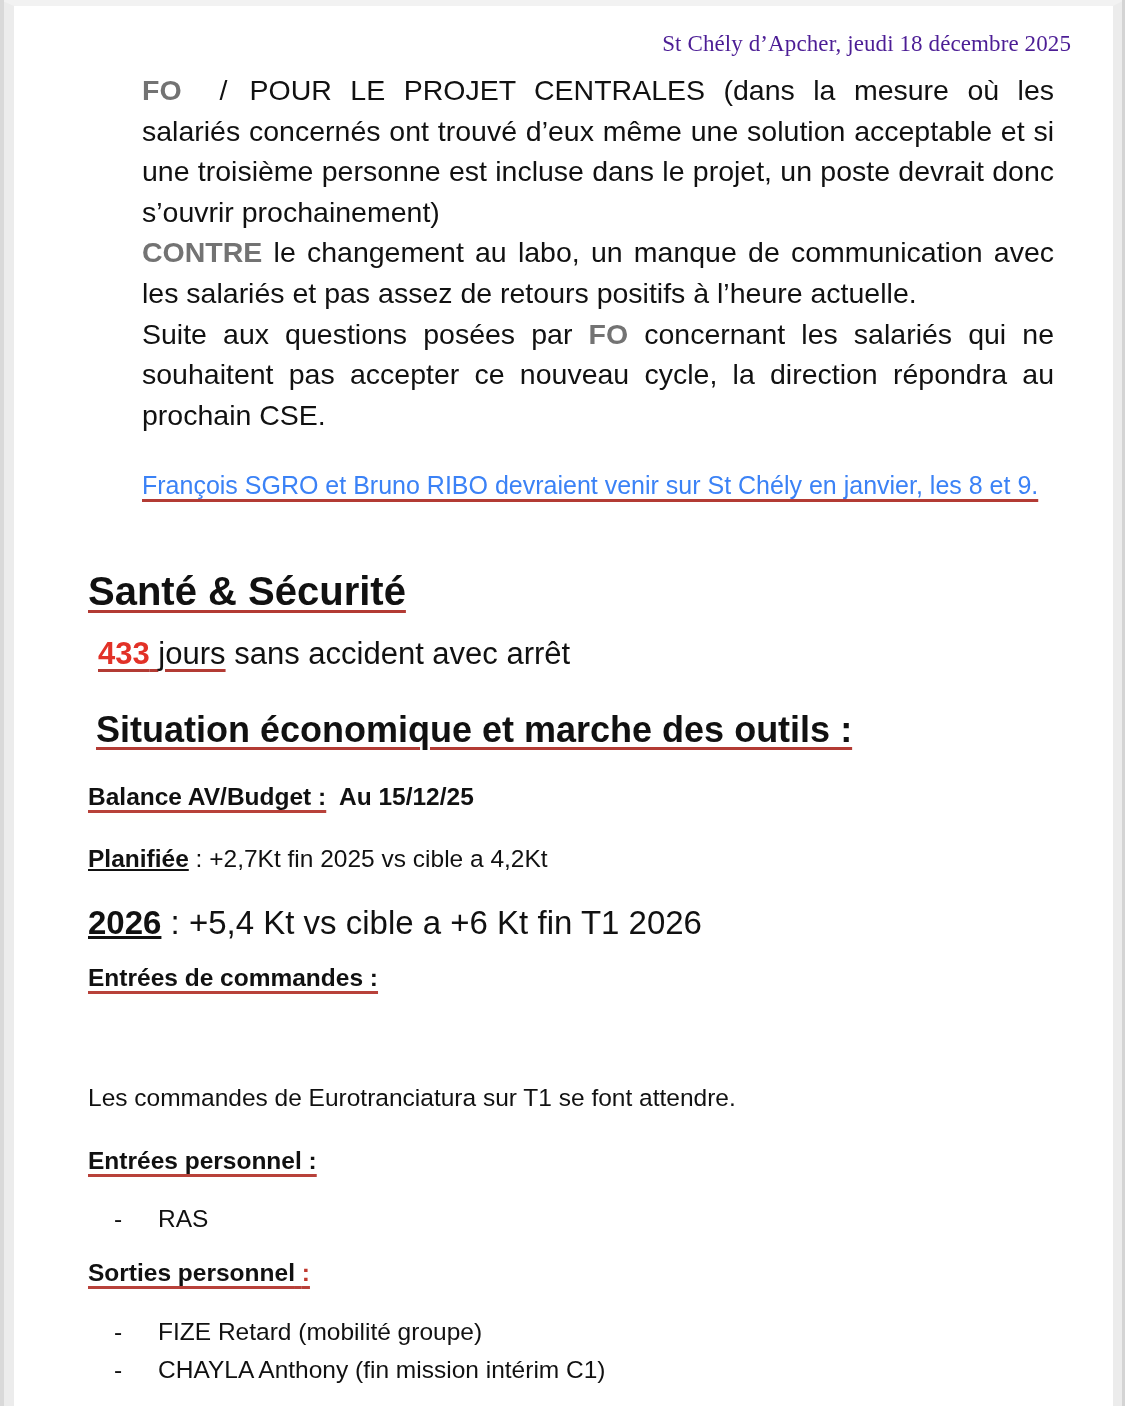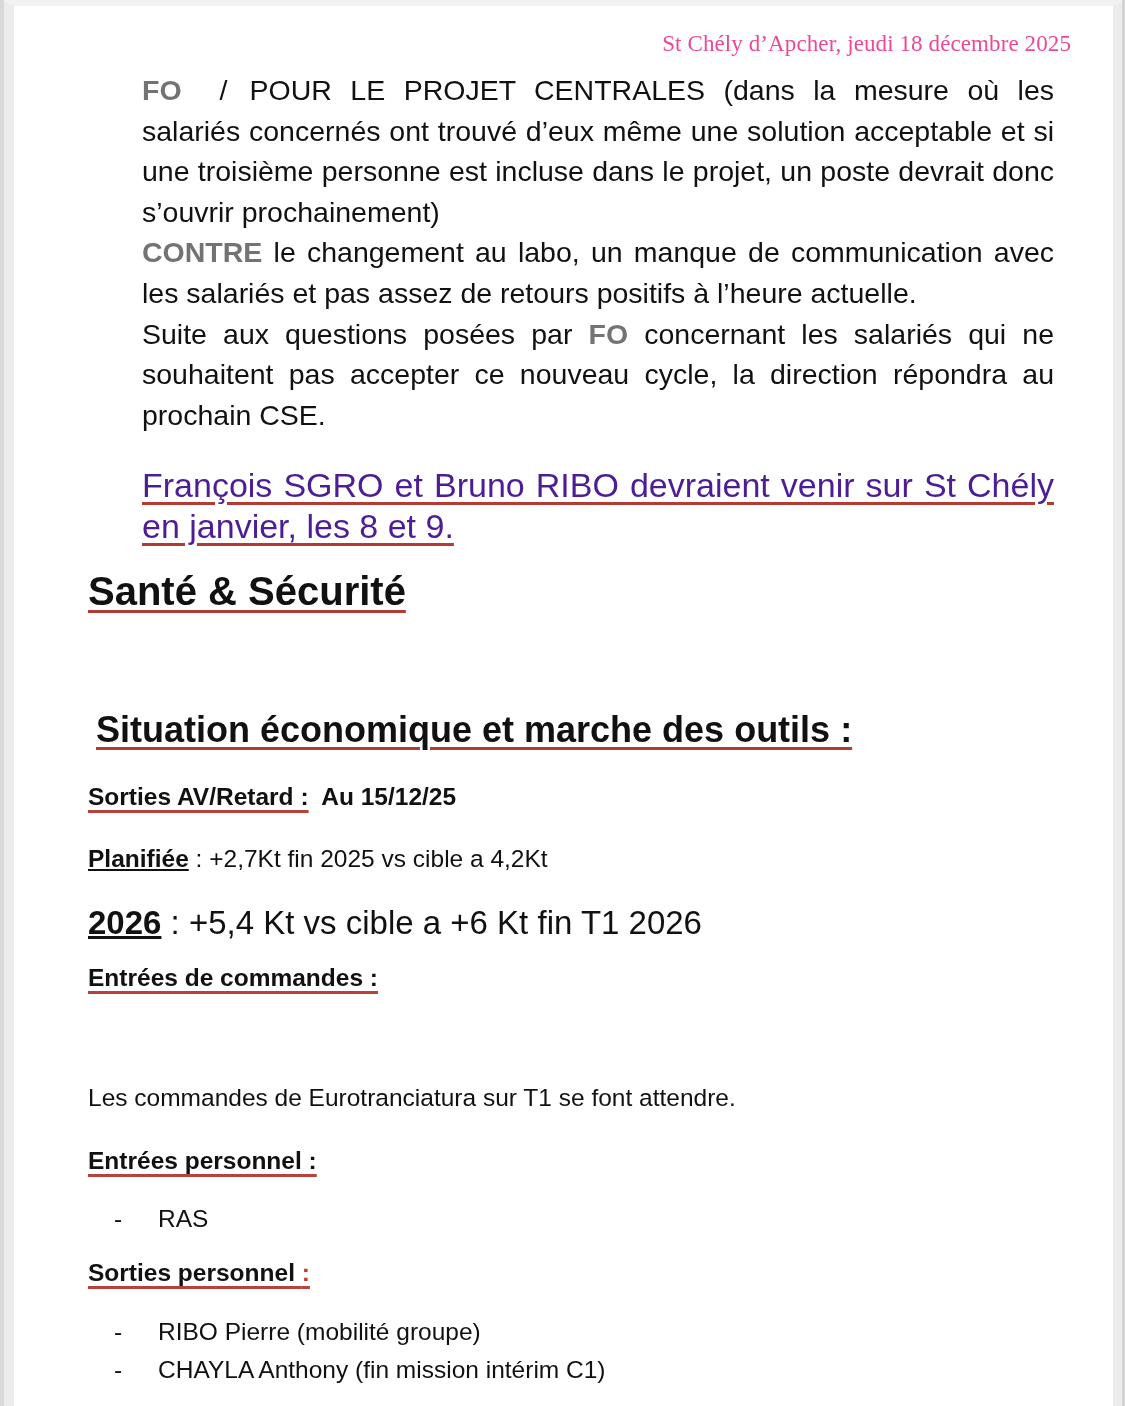--- a/index.html
+++ b/index.html
@@ -50,21 +50,21 @@
     background: #ffffff;
   }
 
   
   .doc-header {
     position: absolute;
     top: 25px;
     right: 42px;
     font-family: "Liberation Serif", serif;
     font-size: 23px;
-    color: #ec4899;
+    color: #4c1d95;
     letter-spacing: 0.1px;
     white-space: nowrap;
   }
 
   
   .body-block {
     position: absolute;
     left: 128px;
     top: 64px;
     width: 912px;
@@ -90,23 +90,23 @@
     width: 22px;
   }
 
   
   .ul-red {
     position: absolute;
     left: 128px;
     top: 459px;
     width: 912px;
     text-align: justify;
-    font-size: 34px;
+    font-size: 25px;
     line-height: 40.6px;
-    color: #4c1d95;
+    color: #3b82f6;
   }
   .ul-red span.u {
     text-decoration: underline;
     text-decoration-color: #b33b34;
     text-decoration-thickness: 2.5px;
     text-underline-offset: 5px;
     box-decoration-break: clone;
   }
   .ul-red p { margin: 0; }
 
@@ -228,41 +228,42 @@
     </div>
 
     <div class="ul-red">
       <p><span class="u">François SGRO et Bruno RIBO devraient venir sur St Chély en janvier, les 8 et 9.</span></p>
     </div>
 
     <div class="line h-sante">
       <span class="redu">Santé &amp; Sécurité</span>
     </div>
 
+    <div class="line l-433"><span class="redu"><span class="num433">433</span> <span>jours</span></span> <span>sans accident avec arrêt</span></div>
 
     <div class="line h-situation">
       <span class="redu">Situation économique et marche des outils :</span>
     </div>
 
-    <div class="line l-balance"><span class="redu-thin">Sorties AV/Retard :</span>&nbsp; <span>Au 15/12/25</span></div>
+    <div class="line l-balance"><span class="redu-thin">Balance AV/Budget :</span>&nbsp; <span>Au 15/12/25</span></div>
 
     <div class="line l-planifiee"><span class="bold">Planifiée</span> <span class="reg">: +2,7Kt fin 2025 vs cible a 4,2Kt</span></div>
 
     <div class="line l-2026"><span class="bold">2026</span> <span class="reg">: +5,4 Kt vs cible a +6 Kt fin T1 2026</span></div>
 
     <div class="line l-entrees-cmd">
       <span class="redu-thin">Entrées de commandes :</span>
     </div>
     <div class="line l-euro" style="font-weight:normal;">Les commandes de Eurotranciatura sur T1 se font attendre.</div>
 
     <div class="line l-entrees-pers">
       <span class="redu-thin">Entrées personnel :</span>
     </div>
     <div class="bullet-row b-ras"><span class="bullet-dash">-</span><span>RAS</span></div>
 
     <div class="line l-sorties-pers">
       <span class="redu-thin"><span>Sorties personnel</span> <span class="redcolon">:</span></span>
     </div>
-    <div class="bullet-row b-fize"><span class="bullet-dash">-</span><span>RIBO Pierre (mobilité groupe)</span></div>
+    <div class="bullet-row b-fize"><span class="bullet-dash">-</span><span>FIZE Retard (mobilité groupe)</span></div>
     <div class="bullet-row b-chay"><span class="bullet-dash">-</span><span>CHAYLA Anthony (fin mission intérim C1)</span></div>
 
   </div>
 </div>
 
 </body></html>

